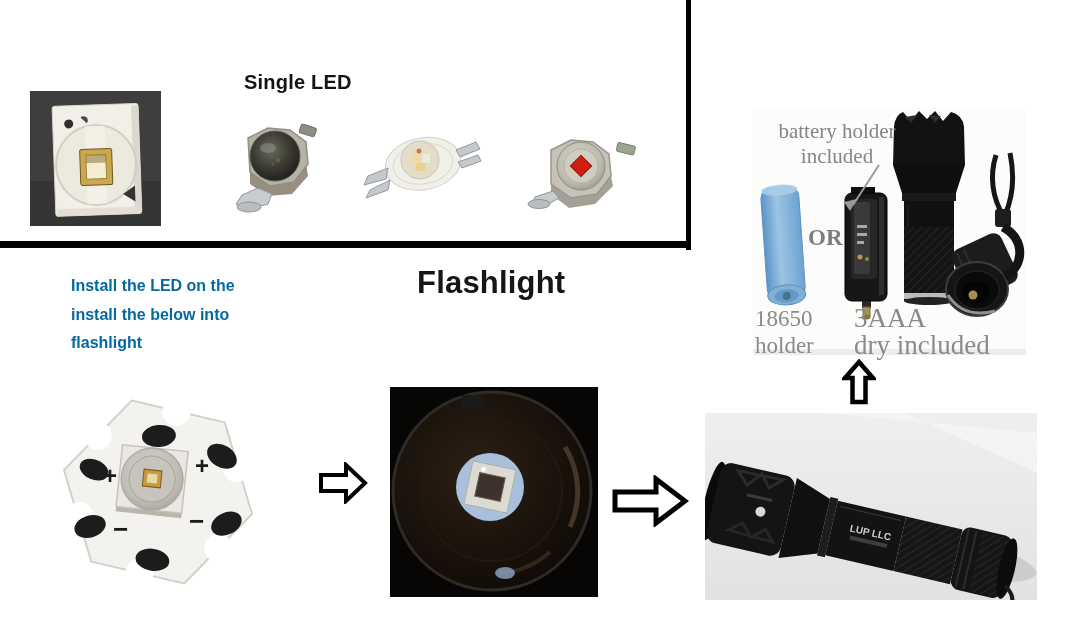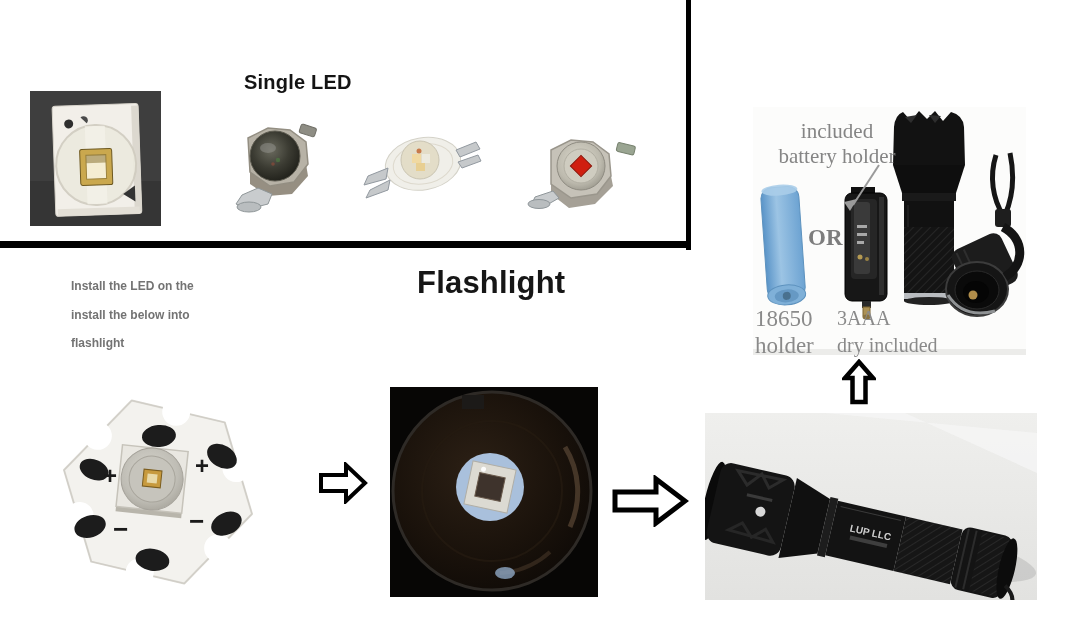--- a/index.html
+++ b/index.html
@@ -3,33 +3,33 @@
 <meta charset="utf-8">
 <style>
   html,body{margin:0;padding:0;background:#fff;}
   .canvas{position:relative;width:1065px;height:632px;background:#ffffff;overflow:hidden;
           font-family:"Liberation Sans",sans-serif;}
   .abs{position:absolute;}
 
   
   .title-sm{left:244px;top:31px;font-size:20px;font-weight:700;color:#141414;letter-spacing:0.2px;margin-top:40px;}
   .title-lg{left:417px;top:265px;font-size:31px;font-weight:700;color:#161616;letter-spacing:0.2px;}
-  .instructions{left:71px;top:272px;font-size:12px;font-weight:700;color:#737373;line-height:28.5px;}
+  .instructions{left:71px;top:272px;font-size:16px;font-weight:700;color:#0369a1;line-height:28.5px;}
 
   
   .divider-h{left:0;top:241px;width:689px;height:7px;background:#000;}
   .divider-v{left:686px;top:0;width:5px;height:250px;background:#000;}
 
   
   .kit-photo{left:753px;top:107px;width:273px;height:246px;background:#fcfcfb;}
   .serif{font-family:"Liberation Serif",serif;color:#8a8a8a;}
   .kit-annotation{left:4px;top:12px;width:160px;text-align:center;font-size:21px;line-height:25px;color:#858585;}
   .kit-or{left:55px;top:118px;font-size:23px;font-weight:700;color:#7d7d7d;text-align:right;}
   .kit-label-1{left:2px;top:198px;font-size:23px;line-height:27px;}
-  .kit-label-2{left:84px;top:198px;font-size:20px;line-height:27px;}
+  .kit-label-2{left:101px;top:198px;font-size:27px;line-height:27px;}
 
   
   .led1-photo{left:30px;top:91px;}
   .led2-photo{left:228px;top:112px;}
   .led3-photo{left:360px;top:122px;}
   .led4-photo{left:525px;top:120px;}
   .star-photo{left:55px;top:392px;}
   .reflector-photo{left:390px;top:387px;}
   .flashlight-photo{left:705px;top:413px;}
 
@@ -197,22 +197,22 @@
         <circle cx="220" cy="188" r="4.5" fill="#b08d4a"></circle>
         <path d="M195,188 Q210,212 242,204" stroke="#8f9294" stroke-width="3" fill="none"></path>
         <path d="M243,48 C236,70 240,92 250,108" stroke="#161616" stroke-width="5" fill="none"></path>
         <path d="M257,46 C262,70 259,92 252,108" stroke="#161616" stroke-width="5" fill="none"></path>
         <rect x="242" y="102" width="16" height="18" rx="3" fill="#1e1e1e"></rect>
         <path d="M250,120 C272,132 272,158 252,170" stroke="#141414" stroke-width="9" fill="none"></path>
       </g>
     </svg>
 
     <div class="abs serif kit-annotation">
+      <span class="line">battery holder</span>
       <span class="line">included</span>
-      <span class="line">battery holder</span>
     </div>
     <div class="abs serif kit-or">OR</div>
     <div class="abs serif kit-label-1">
       <span class="line">18650</span>
       <span class="line">holder</span>
     </div>
     <div class="abs serif kit-label-2">
       <span class="line">3AAA</span>
       <span class="line">dry included</span>
     </div>

